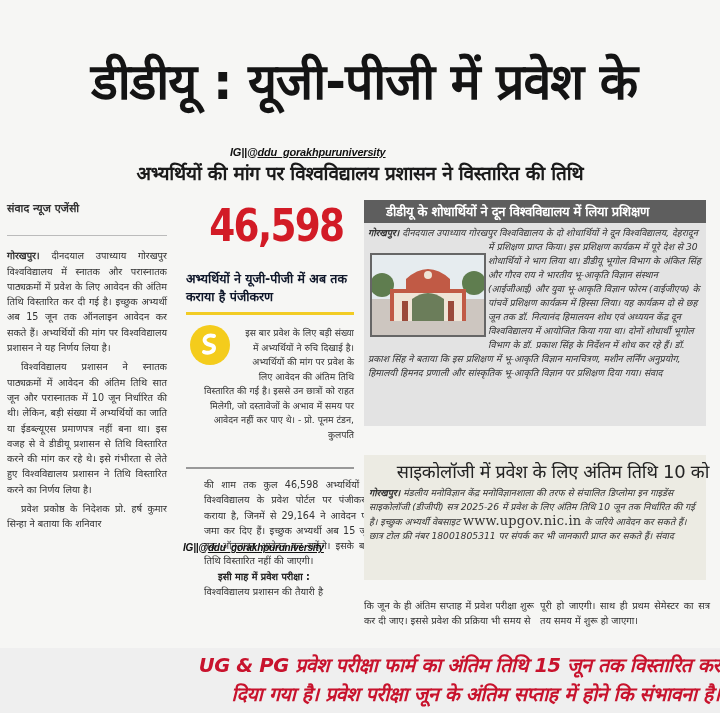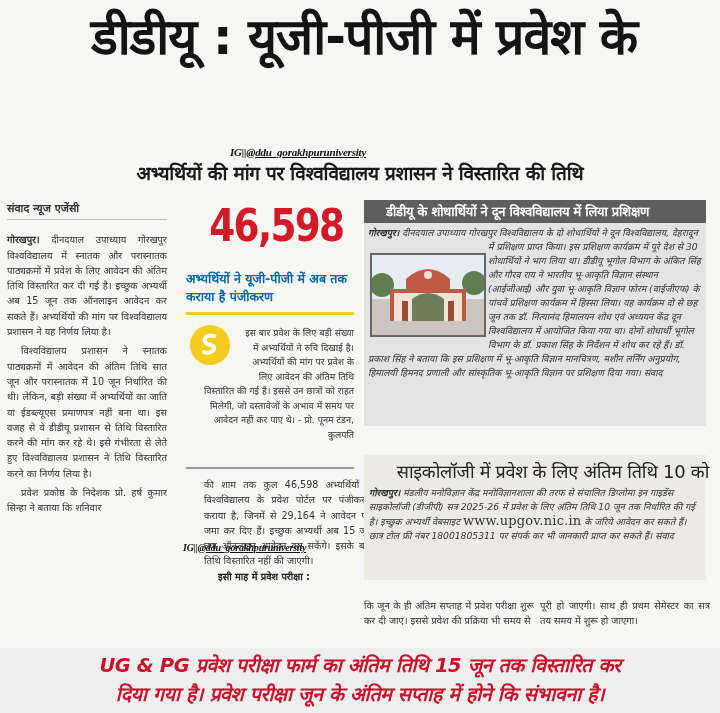--- a/index.html
+++ b/index.html
@@ -8,53 +8,53 @@
 
   .page { position: absolute; left: 0; top: 0; width: 720px; height: 713px; background: #f6f6f4; }
 
   
   .headline {
     position: absolute; left: 14px; top: 6px; width: 700px;
     font-family: "DejaVu Sans", sans-serif; font-weight: bold;
     color: #141414; font-size: 50px; line-height: 62px; letter-spacing: -1px;
     text-align: center;
   }
-  .headline .l1 { display: block; white-space: nowrap; }
+  .headline .l1 { display: block; white-space: nowrap; margin-top: 45px; }
   .headline .l2 { display: block; white-space: nowrap; }
 
   .watermark {
-    position: absolute; font-family: Liberation Serif, serif; font-style: italic; font-weight: bold;
+    position: absolute; font-family: Liberation Sans, sans-serif; font-style: italic; font-weight: bold;
     color: #111; font-size: 11px; white-space: nowrap; letter-spacing: -0.2px;
   }
   .watermark .handle { text-decoration: underline; }
   .wm-top { left: 230px; top: 146px; }
   .wm-mid { left: 183px; top: 542px; font-size: 10px; }
 
   .subhead {
     position: absolute; left: 0; top: 160px; width: 720px; text-align: center;
     font-weight: bold; font-size: 19px; color: #1a1a1a; white-space: nowrap; letter-spacing: -0.3px;
   }
 
   
   .col { position: absolute; font-size: 9.6px; line-height: 15.3px; color: #333; text-align: justify; }
   .col1 { left: 7px; top: 201px; width: 160px; }
-  .byline { font-size: 11px; font-weight: bold; color: #333; padding-bottom: 3px; border-bottom: 1px solid #bbb; margin-bottom: 12px; width: 160px; }
+  .byline { font-size: 11px; font-weight: bold; color: #333; padding-bottom: 19px; border-bottom: 1px solid #bbb; margin-bottom: 12px; width: 160px; }
   .col p { margin: 0 0 0 0; }
   .col p.indent { text-indent: 14px; margin-top: 4px; }
   .col .dateline { font-weight: bold; }
 
   
   .big-num {
     position: absolute; left: 198px; top: 200px; width: 150px; text-align: center;
     font-family: "DejaVu Sans", sans-serif; font-weight: bold; font-size: 44px; color: #d21b26;
     letter-spacing: -2px; transform: scaleX(0.85); transform-origin: center;
   }
   .num-caption {
     position: absolute; left: 186px; top: 270px; width: 180px; text-align: left;
-    font-weight: bold; font-size: 12.5px; line-height: 18px; color: #0369a1;
+    font-weight: bold; font-size: 12.5px; line-height: 18px; color: #0f172a;
   }
   .yellow-rule { position: absolute; left: 186px; top: 312px; width: 168px; height: 3px; background: #f2cc24; }
   .logo-circle {
     position: absolute; left: 190px; top: 325px; width: 40px; height: 40px; border-radius: 50%;
     background: #f4cc1c; display: flex; align-items: center; justify-content: center;
   }
   .quote { position: absolute; left: 186px; top: 326px; width: 168px; font-size: 9.2px; line-height: 14.5px; color: #333; text-align: right; }
   .quote .float-space { float: left; width: 52px; height: 44px; }
   .quote-rule { position: absolute; left: 186px; top: 467px; width: 168px; height: 2px; background: #999; }
   .col2 { left: 204px; top: 477px; width: 168px; }
@@ -82,21 +82,21 @@
   
   .col3 { left: 364px; top: 598px; width: 170px; }
   .col4 { left: 540px; top: 598px; width: 170px; }
 
   
   .banner {
     position: absolute; left: 0; top: 648px; width: 720px; height: 65px; background: #efefef;
     color: #c8132d; font-weight: bold; font-style: italic; font-size: 19.5px; line-height: 29px;
     text-align: center; padding-top: 3px; letter-spacing: -0.4px;
   }
-  .banner span { display: block; white-space: nowrap; }
+  .banner span { display: block; white-space: nowrap; text-align: right; }
 </style>
 </head>
 <body>
 
 <div class="page">
 
   <div class="headline">
     <span class="l1">डीडीयू : यूजी-पीजी में प्रवेश के</span>
   </div>
 
@@ -121,20 +121,21 @@
   </div>
   <div class="quote">
     <span class="float-space"></span>
     <span>इस बार प्रवेश के लिए बड़ी संख्या में अभ्यर्थियों ने रुचि दिखाई है। अभ्यर्थियों की मांग पर प्रवेश के लिए आवेदन की अंतिम तिथि विस्तारित की गई है। इससे उन छात्रों को राहत मिलेगी, जो दस्तावेजों के अभाव में समय पर आवेदन नहीं कर पाए थे।</span>
     <span>- प्रो. पूनम टंडन, कुलपति</span>
   </div>
   <div class="quote-rule"></div>
   <div class="col col2">
     <p>की शाम तक कुल 46,598 अभ्यर्थियों ने विश्वविद्यालय के प्रवेश पोर्टल पर पंजीकरण कराया है, जिनमें से 29,164 ने आवेदन पत्र जमा कर दिए हैं। इच्छुक अभ्यर्थी अब 15 जून तक ऑनलाइन आवेदन कर सकेंगे। इसके बाद तिथि विस्तारित नहीं की जाएगी।</p>
     <p class="sub-bold">इसी माह में प्रवेश परीक्षा :</p>
+    <p>विश्वविद्यालय प्रशासन की तैयारी है</p>
   </div>
   <div class="watermark wm-mid"><span>IG||@</span><span class="handle">ddu_gorakhpuruniversity</span></div>
 
   <div class="box1"></div>
   <div class="box1-head">डीडीयू के शोधार्थियों ने दून विश्वविद्यालय में लिया प्रशिक्षण</div>
   <div class="box1-text">
     <b>गोरखपुर।</b> <span>दीनदयाल उपाध्याय गोरखपुर विश्वविद्यालय के दो शोधार्थियों ने</span>
     <span class="flt"></span>
     <span>दून विश्वविद्यालय, देहरादून में प्रशिक्षण प्राप्त किया। इस प्रशिक्षण कार्यक्रम में पूरे देश से 30 शोधार्थियों ने भाग लिया था। डीडीयू भूगोल विभाग के अंकित सिंह और गौरव राय ने भारतीय भू-आकृति विज्ञान संस्थान (आईजीआई) और युवा भू-आकृति विज्ञान फोरम (वाईजीएफ) के पांचवें प्रशिक्षण कार्यक्रम में हिस्सा लिया। यह कार्यक्रम दो से छह जून तक डॉ. नित्यानंद हिमालयन शोध एवं अध्ययन केंद्र दून विश्वविद्यालय में आयोजित किया गया था। दोनों शोधार्थी भूगोल विभाग के डॉ. प्रकाश सिंह के निर्देशन में शोध कर रहे हैं। डॉ. प्रकाश सिंह ने बताया कि इस प्रशिक्षण में भू-आकृति विज्ञान मानचित्रण, मशीन लर्निंग अनुप्रयोग, हिमालयी हिमनद प्रणाली और सांस्कृतिक भू-आकृति विज्ञान पर प्रशिक्षण दिया गया। संवाद</span>
   </div>

